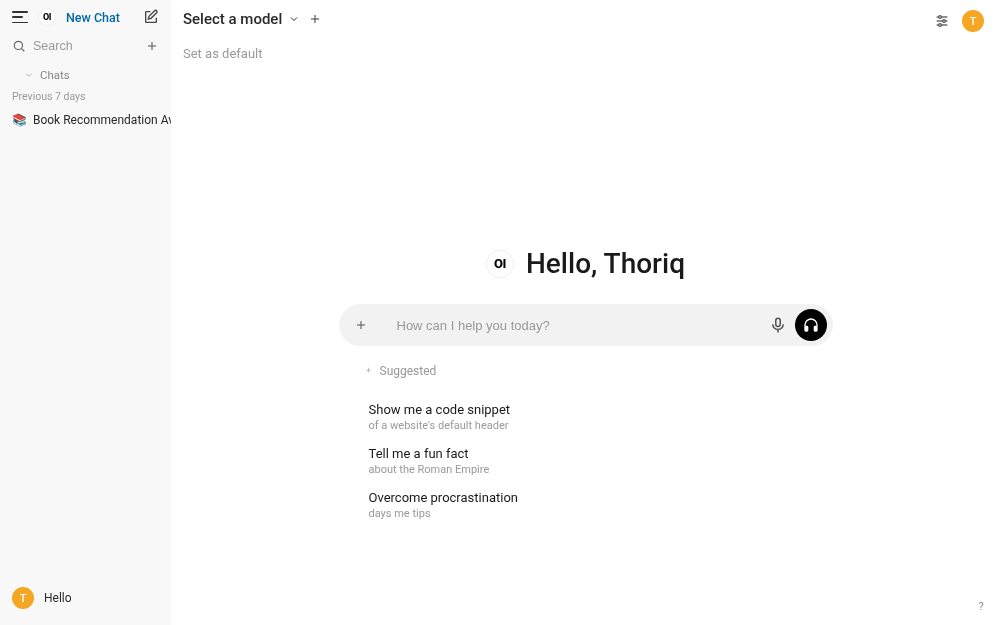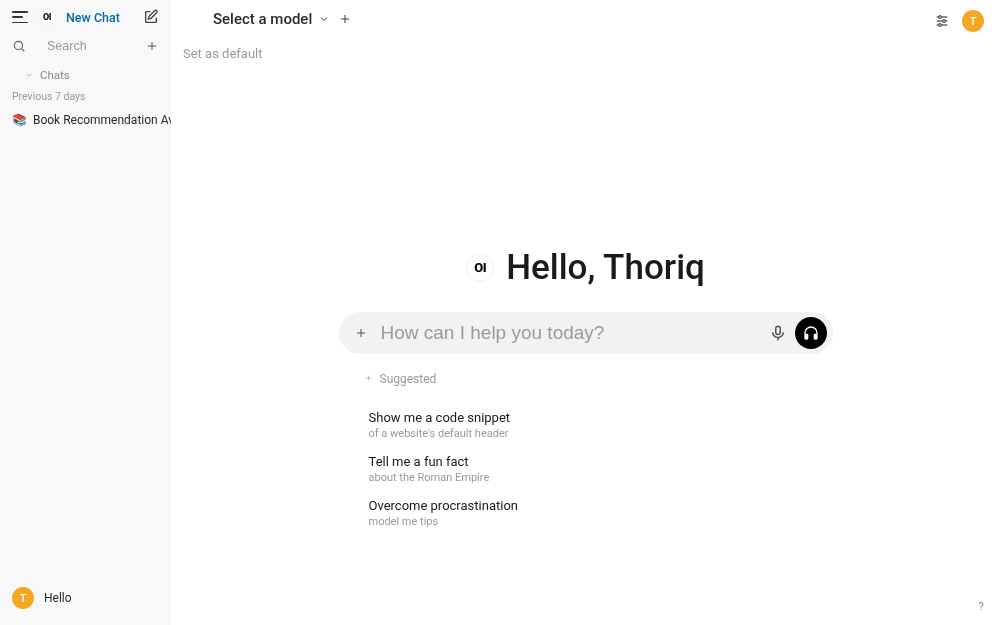--- a/index.html
+++ b/index.html
@@ -94,21 +94,21 @@
     .sidebar-row svg {
       width: 15px;
       height: 15px;
       color: #555;
       flex-shrink: 0;
     }
     .search-row {
       display: flex;
       align-items: flex-end;
       padding: 5px 12px;
-      gap: 21px;
+      gap: 7px;
       color: #888;
     }
     .search-row input {
       border: none;
       background: transparent;
       outline: none;
       font-size: 12.5px;
       color: #444;
       flex: 1;
       min-width: 0;
@@ -197,21 +197,20 @@
       padding: 10px 16px 0 12px;
     }
     .model-area {
       display: flex;
       flex-direction: column;
     }
     .model-row {
       display: flex;
       align-items: center;
       gap: 8px;
-      margin-left: 30px;
     }
     .model-select {
       font-size: 15px;
       font-weight: 500;
       color: #2a2a2a;
       display: flex;
       align-items: center;
       gap: 6px;
       cursor: pointer;
     }
@@ -271,21 +270,21 @@
       display: flex;
       align-items: center;
       justify-content: center;
       font-weight: 800;
       font-size: 13px;
       letter-spacing: -0.5px;
       color: #000;
       border: 1px solid #eee;
     }
     .greeting-text {
-      font-size: 35px;
+      font-size: 28px;
       font-weight: 500;
       color: #1a1a1a;
     }
     
     .composer {
       margin-top: 24px;
       width: 494px;
       height: 42px;
       background: #f2f2f2;
       border-radius: 22px;
@@ -301,22 +300,23 @@
       align-items:center;
       justify-content:center;
       cursor: pointer;
       color: #666;
     }
     .composer input {
       flex: 1;
       border: none;
       background: transparent;
       outline: none;
-      font-size: 19px;
+      font-size: 13px;
       color: #333;
+      margin-left: 16px;
     }
     .composer input::placeholder {
       color: #9a9a9a;
     }
     .mic {
       width: 18px;
       height: 18px;
       cursor: pointer;
       color: #555;
     }
@@ -508,20 +508,20 @@
         <div class="suggestion">
           <div class="suggestion-title">Show me a code snippet</div>
           <div class="suggestion-sub">of a website's default header</div>
         </div>
         <div class="suggestion">
           <div class="suggestion-title">Tell me a fun fact</div>
           <div class="suggestion-sub">about the Roman Empire</div>
         </div>
         <div class="suggestion">
           <div class="suggestion-title">Overcome procrastination</div>
-          <div class="suggestion-sub">model me tips</div>
+          <div class="suggestion-sub">days me tips</div>
         </div>
       </div>
     </div>
 
     <div class="help">?</div>
   </main>
 </div>
 
 </body></html>

